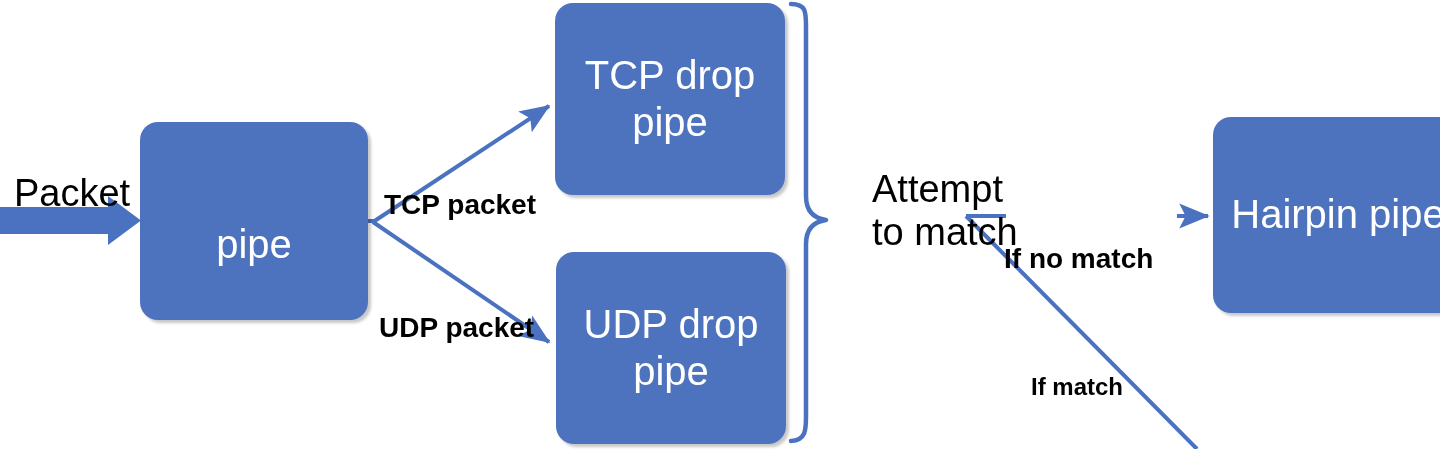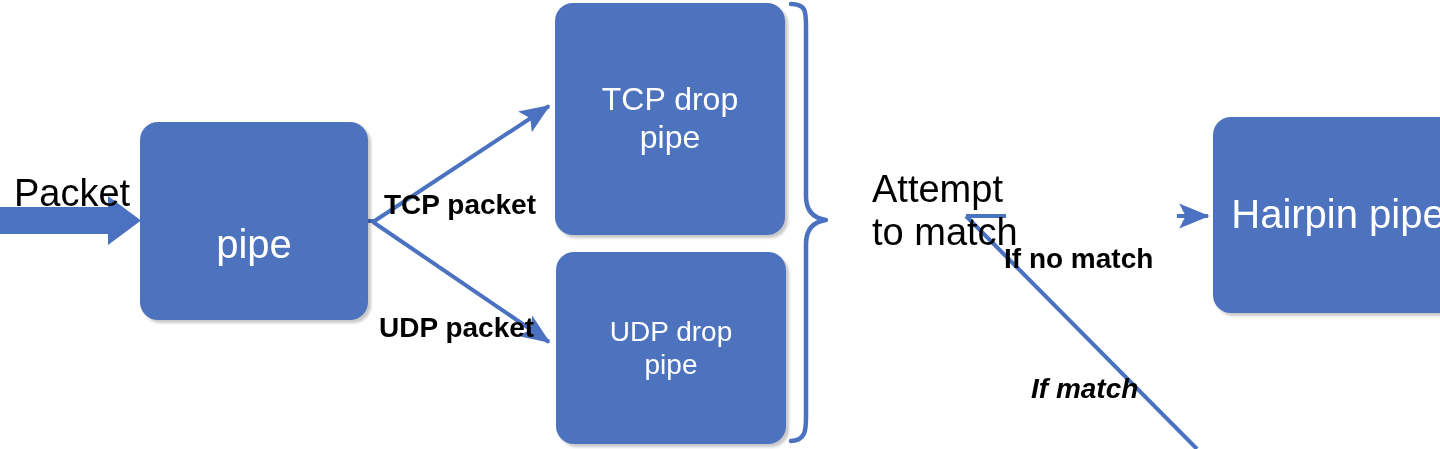--- a/index.html
+++ b/index.html
@@ -48,30 +48,30 @@
   .plain-label {
     position: absolute;
     color: #000000;
     font-weight: normal;
     white-space: nowrap;
     line-height: 1.12;
   }
 
   
   #box-control  { left: 140px; top: 122px; width: 228px; height: 198px; font-size: 40px; }
-  #box-tcp      { left: 555px; top: 3px;   width: 230px; height: 232px; font-size: 32px; }
-  #box-udp      { left: 556px; top: 252px; width: 230px; height: 192px; font-size: 28px; }
+  #box-tcp      { left: 555px; top: 3px;   width: 230px; height: 192px; font-size: 40px; }
+  #box-udp      { left: 556px; top: 252px; width: 230px; height: 192px; font-size: 40px; }
   #box-hairpin  { left: 1213px; top: 117px; width: 250px; height: 196px; font-size: 40px; }
 
   #label-packet       { left: 14px;  top: 172px; font-size: 38px; }
   #label-attempt      { left: 830px; top: 168px; font-size: 38px; text-align: left; margin-left: 42px; }
   #label-tcp-packet   { left: 384px; top: 143px; font-size: 28px; }
   #label-udp-packet   { left: 379px; top: 266px; font-size: 28px; }
   #label-no-match     { left: 1004px; top: 197px; font-size: 28px; }
-  #label-if-match     { left: 1031px; top: 327px; font-size: 28px; font-style: italic; }
+  #label-if-match     { left: 1031px; top: 327px; font-size: 24px; }
 </style>
 </head>
 <body>
 
 <div id="canvas">
 
   <svg class="svg-layer" viewBox="0 0 1440 449">
     <defs>
       <marker id="ah" markerWidth="9" markerHeight="9" refX="7.2" refY="3.4" orient="auto" markerUnits="strokeWidth">
         <path d="M0,0.3 L7.6,3.4 L0,6.5 L1.6,3.4 Z" fill="#4A72C0"></path>

